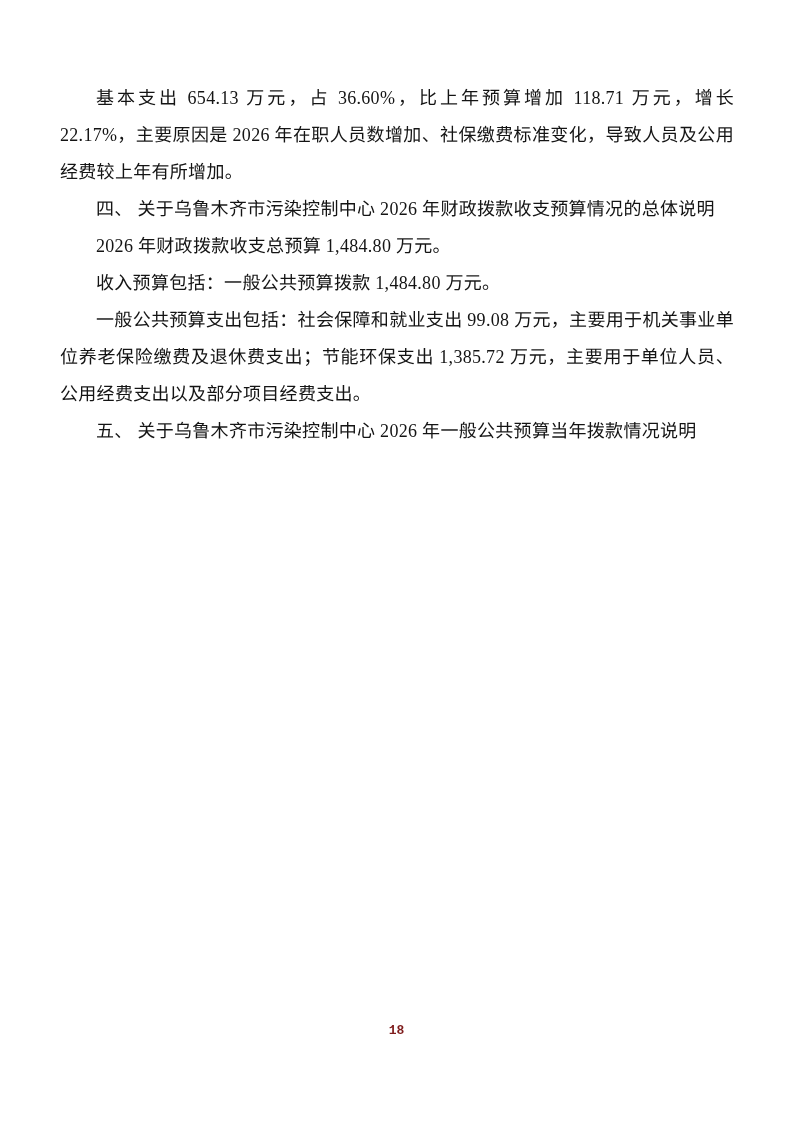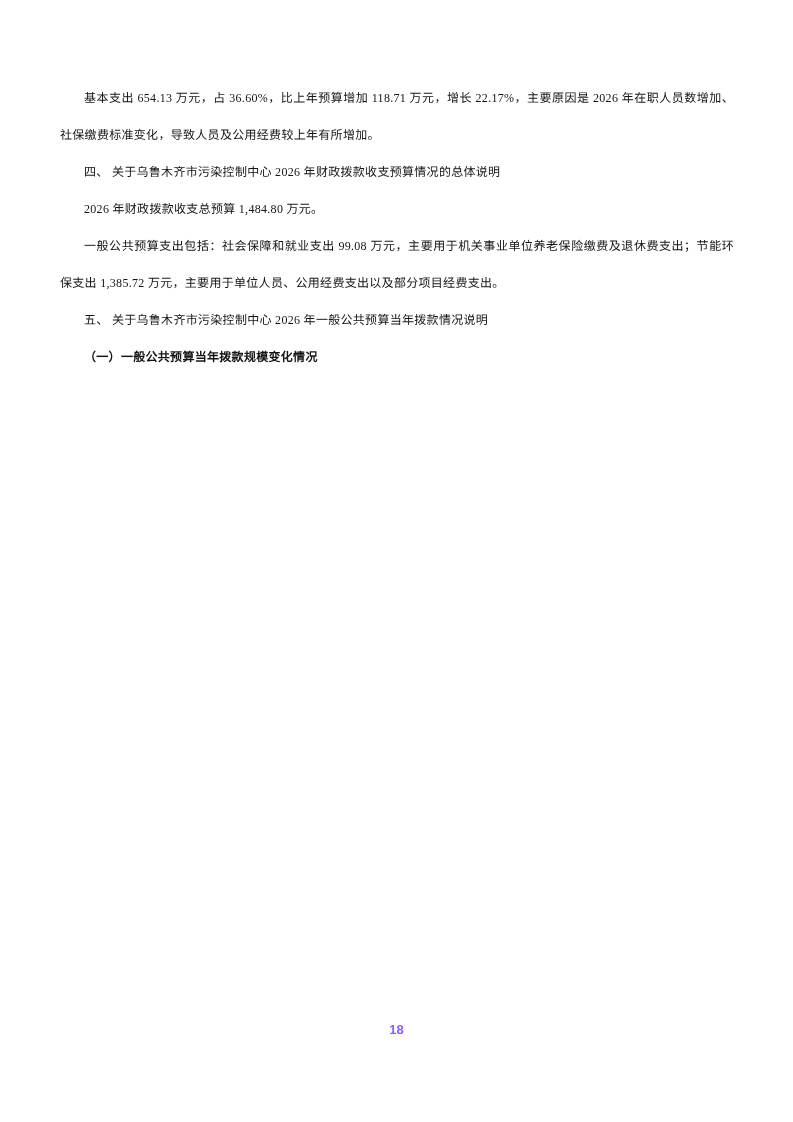--- a/index.html
+++ b/index.html
@@ -18,21 +18,21 @@
   }
   .content {
     position: absolute;
     left: 60px;
     top: 80px;
     width: 674px;
   }
   .para, .heading, .subheading {
     margin: 0;
     padding: 0;
-    font-size: 12px;
+    font-size: 18px;
     line-height: 37px;
     text-align: justify;
     text-indent: 2em;
     letter-spacing: 0.3px;
   }
   .heading {
     font-weight: normal;
   }
   .subheading {
     font-weight: bold;
@@ -40,33 +40,33 @@
   .footer {
     position: absolute;
     left: 0;
     right: 0;
     top: 1020px;
     text-align: center;
   }
   .page-number {
     font-size: 13px;
     font-weight: bold;
-    color: #8b5cf6;
-    font-family: Liberation Sans, sans-serif;
+    color: #7f1d1d;
+    font-family: Liberation Mono, monospace;
   }
 </style>
 </head>
 <body>
 
 <div class="page">
   <div class="content">
     <p class="para">基本支出 654.13 万元，占 36.60%，比上年预算增加 118.71 万元，增长 22.17%，主要原因是 2026 年在职人员数增加、社保缴费标准变化，导致人员及公用经费较上年有所增加。</p>
     <p class="heading">四、 关于乌鲁木齐市污染控制中心 2026 年财政拨款收支预算情况的总体说明</p>
     <p class="para">2026 年财政拨款收支总预算 1,484.80 万元。</p>
+    <p class="para">收入预算包括：一般公共预算拨款 1,484.80 万元。</p>
     <p class="para">一般公共预算支出包括：社会保障和就业支出 99.08 万元，主要用于机关事业单位养老保险缴费及退休费支出；节能环保支出 1,385.72 万元，主要用于单位人员、公用经费支出以及部分项目经费支出。</p>
     <p class="heading">五、 关于乌鲁木齐市污染控制中心 2026 年一般公共预算当年拨款情况说明</p>
-    <p class="subheading">（一）一般公共预算当年拨款规模变化情况</p>
   </div>
 
   <div class="footer">
     <span class="page-number">18</span>
   </div>
 </div>
 
 </body></html>

